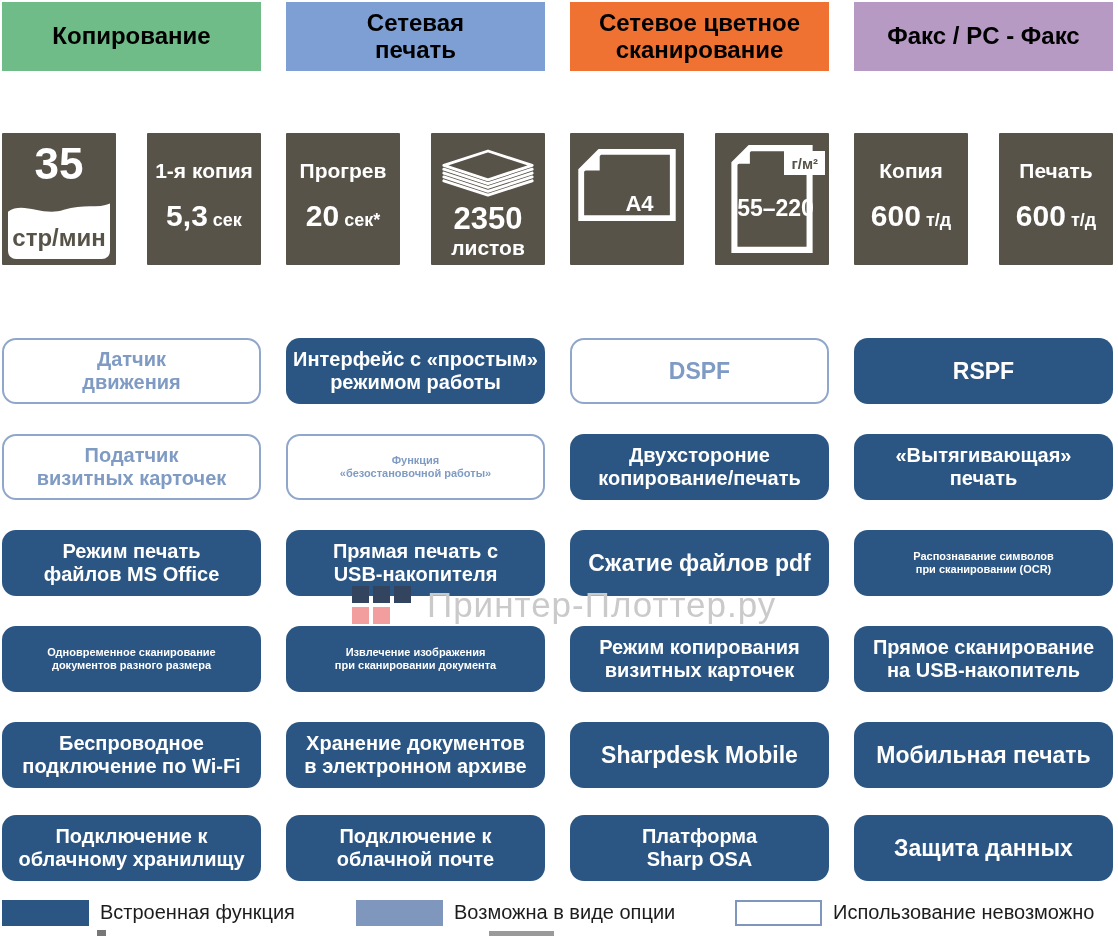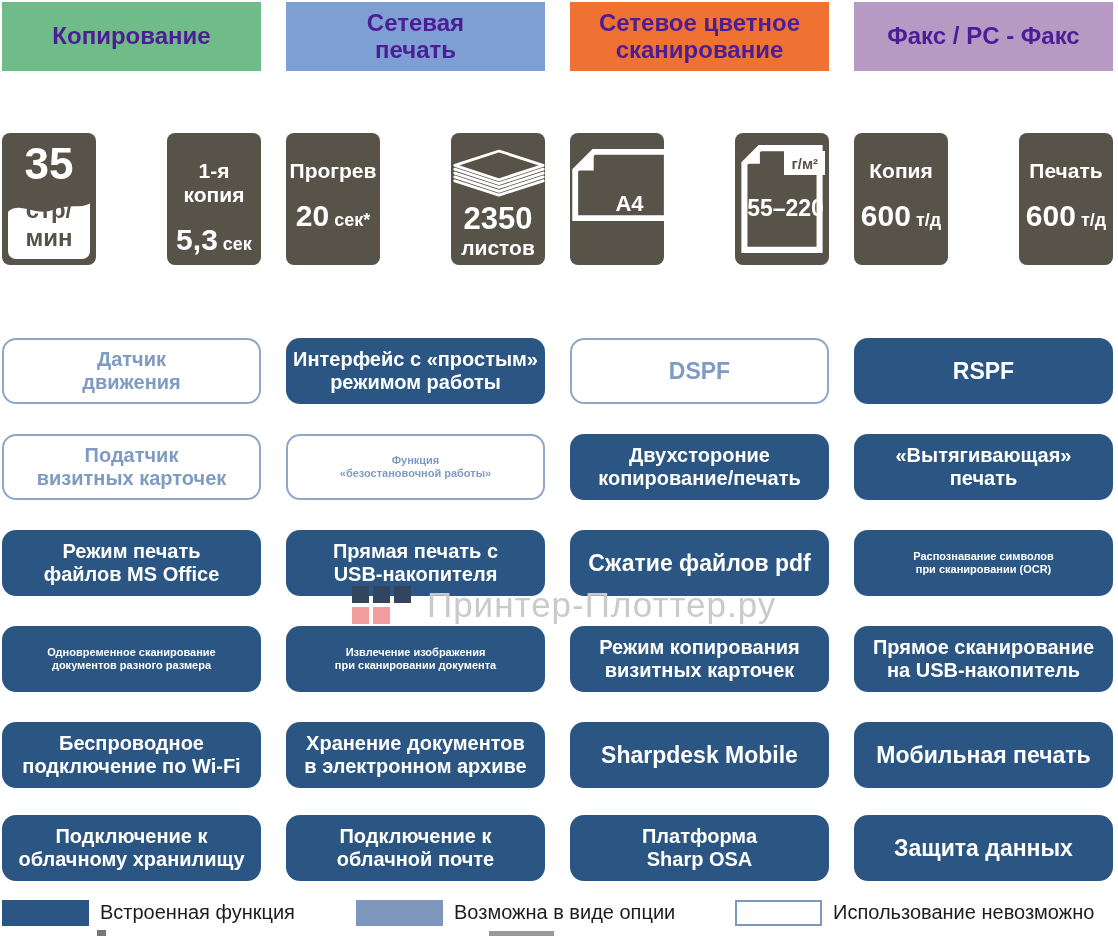--- a/index.html
+++ b/index.html
@@ -5,31 +5,31 @@
   * { margin:0; padding:0; box-sizing:border-box; }
   body { background:#fff; font-family:"Liberation Sans", sans-serif; }
   .page { position:relative; width:1118px; height:936px; background:#ffffff; overflow:hidden; }
 
   .cols { position:absolute; left:2px; width:1111px; display:grid;
           grid-template-columns:repeat(4,1fr); column-gap:25px; }
 
   
   .headers { top:2px; }
   .header { height:69px; display:flex; align-items:center; justify-content:center;
-            color:#4c1d95; font-weight:bold; font-size:24px; line-height:1.12;
+            color:#000000; font-weight:bold; font-size:24px; line-height:1.12;
             text-align:center; white-space:pre-line; }
   .h-copy  { background:var(--header_copy); }
   .h-print { background:var(--header_print); }
   .h-scan  { background:var(--header_scan); }
   .h-fax   { background:var(--header_fax); }
 
   
   .tiles { top:133px; }
   .tile-pair { display:flex; justify-content:space-between; }
-  .tile { position:relative; width:94px; height:132px; border-radius:8px;
+  .tile { position:relative; width:114px; height:132px; border-radius:1px;
           background:var(--tile_bg); color:#fff; text-align:center; overflow:hidden; }
   .tile .t-line1 { margin-top:26px; font-size:21px; font-weight:bold; }
   .tile .t-line2 { margin-top:16px; font-size:18px; font-weight:bold; }
   .tile .big   { font-size:30px; font-weight:bold; }
   .tile .small { font-size:18px; font-weight:bold; }
 
   .speed-num { margin-top:9px; font-size:44px; font-weight:bold; line-height:1; }
   .speed-wave { position:absolute; left:6px; right:6px; bottom:6px; height:62px; }
   .wave-top { position:absolute; top:0; left:0; width:100%; height:22px; display:block; }
   .wave-body { position:absolute; top:21px; left:0; right:0; bottom:0;

